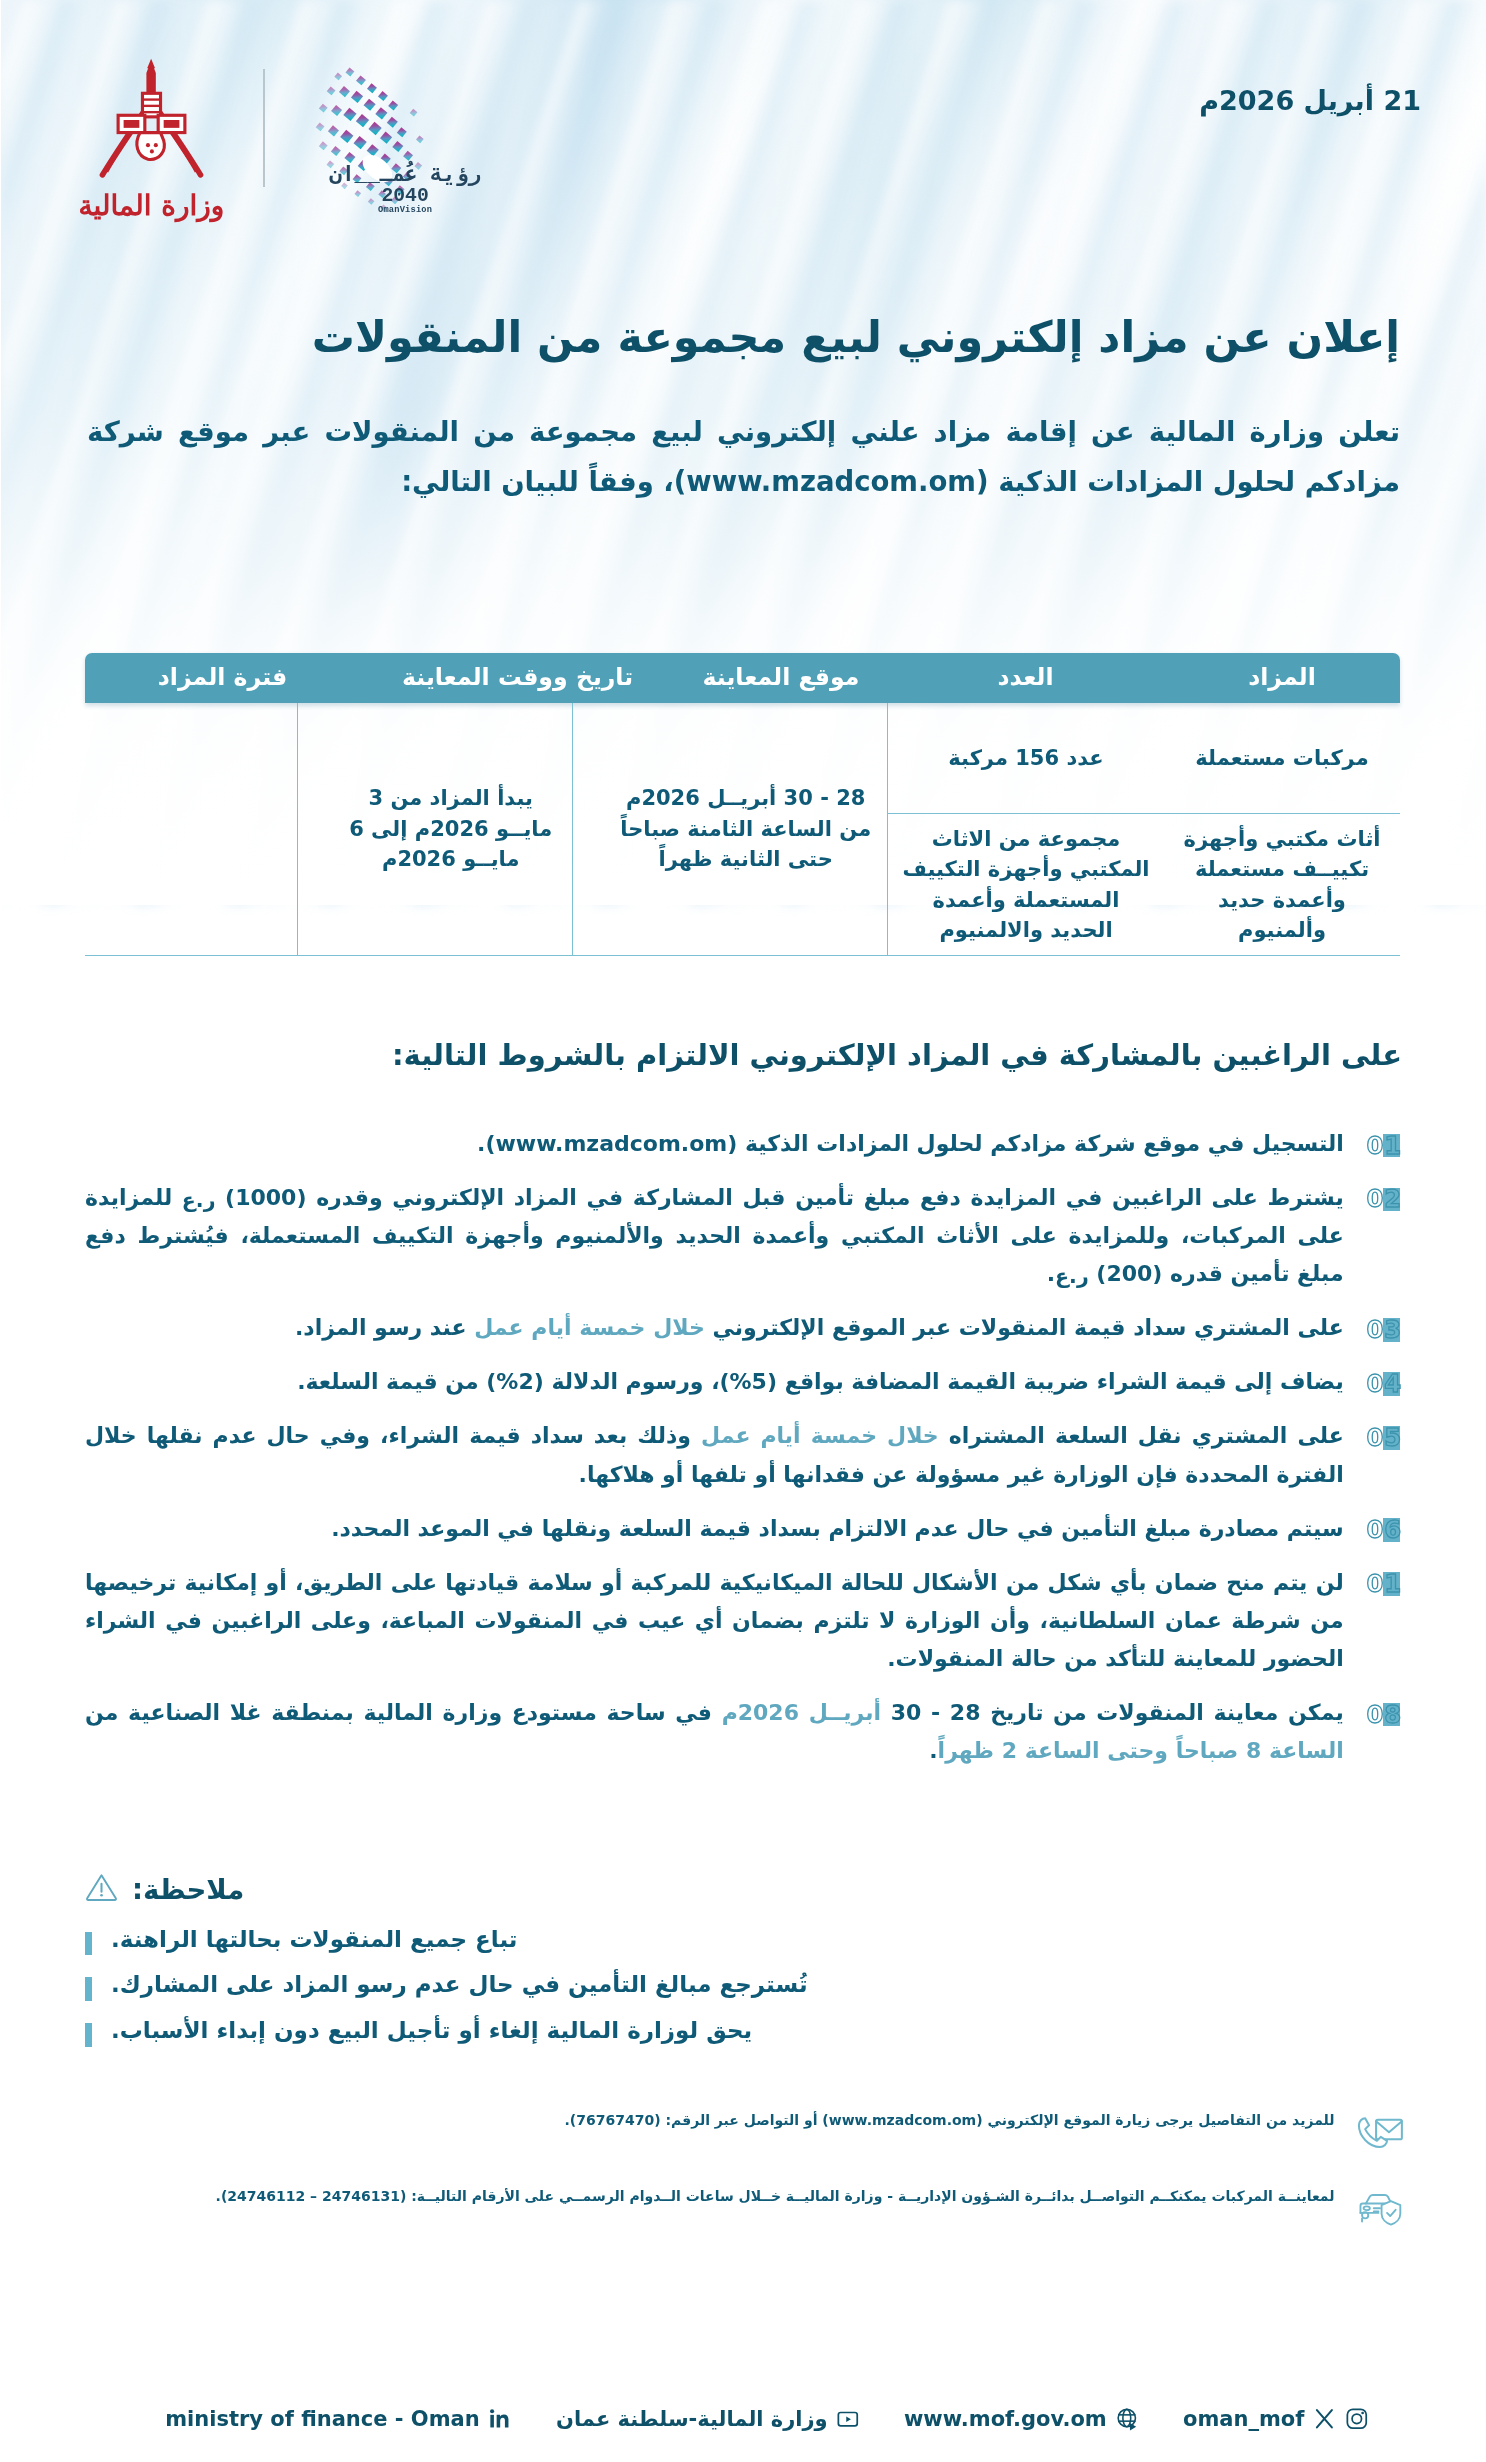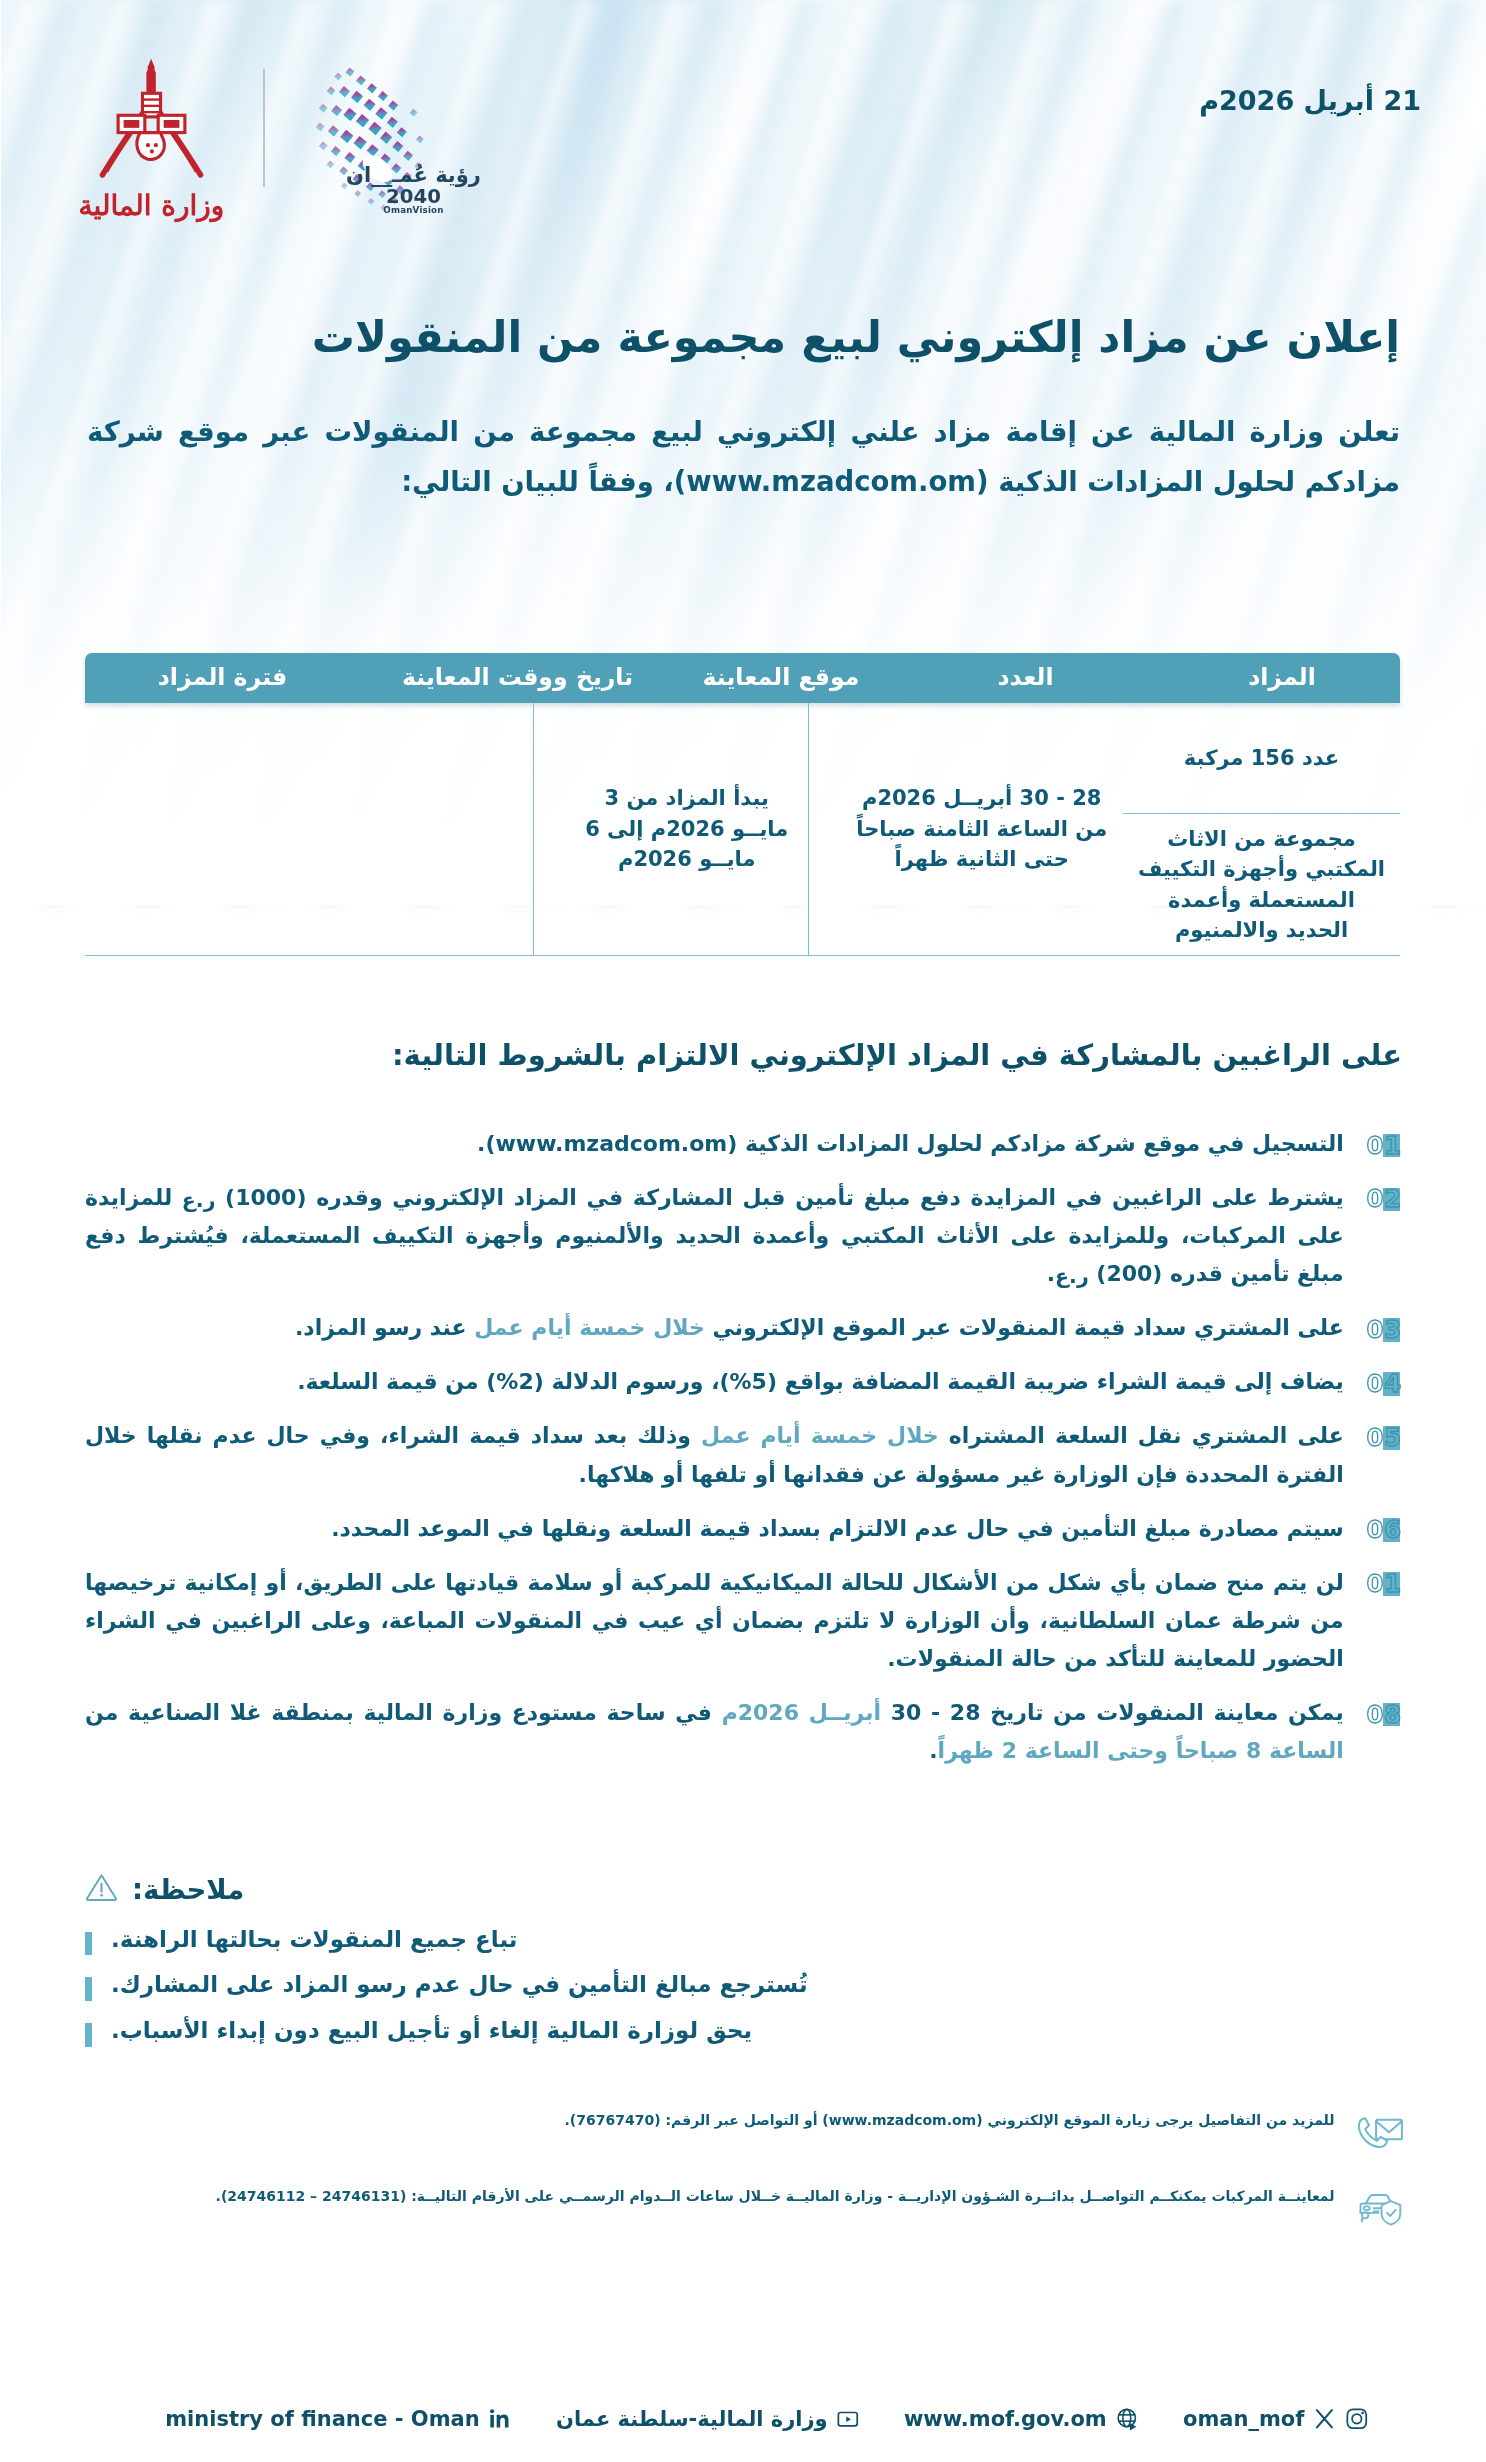--- a/index.html
+++ b/index.html
@@ -52,21 +52,21 @@
     font-size:27px; font-weight:700; color:#0d5068; letter-spacing:0.2px;
   }
   #logo-row{
     position:absolute; left:71px; top:57px;
     display:flex; align-items:center; gap:0px;
   }
   
   .vision-logo{ width:185px; height:157px; position:relative; }
   .vision-wordmark{
     position:absolute; bottom:3.1px; right:4.7px;
-    text-align:center; line-height:1;
+    text-align:center; line-height:1;font-family:Liberation Mono, monospace;
   }
   .vision-ar{ font-size:21px; font-weight:700; color:#24455e; letter-spacing:0.4px; }
   .vision-2040{ font-size:19.7px; font-weight:700; color:#24455e; margin-top:0.8px; }
   .vision-en{ font-size:8.7px; font-weight:700; color:#24455e; letter-spacing:0.2px; }
   .divider-line{
     width:1.6px; height:118px; background:#b9c6ce; margin:0 36px 23.6px 31px;
   }
   
   .mof-logo{ width:161px; height:165px; position:relative; }
   .mof-name{
@@ -331,20 +331,24 @@
 
   <div class="tbl-head">
     <div class="th c-mazad">المزاد</div>
     <div class="th c-adad">العدد</div>
     <div class="th c-mawqi">موقع المعاينة</div>
     <div class="th c-tarikh">تاريخ ووقت المعاينة</div>
     <div class="th c-fatra">فترة المزاد</div>
   </div>
 
   <div class="tbl-body">
+    <div class="col c-mazad">
+      <div class="cell r1">مركبات مستعملة</div>
+      <div class="cell r2">أثاث مكتبي وأجهزة تكييــف مستعملة وأعمدة حديد وألمنيوم</div>
+    </div>
     <div class="col c-adad">
       <div class="cell r1">عدد 156 مركبة</div>
       <div class="cell r2">مجموعة من الاثاث المكتبي وأجهزة التكييف المستعملة وأعمدة الحديد والالمنيوم</div>
     </div>
     <div class="col c-tarikh">
       <div class="cell span">28 - 30 أبريــل 2026م من الساعة الثامنة صباحاً حتى الثانية ظهراً</div>
     </div>
     <div class="col c-fatra">
       <div class="cell span">يبدأ المزاد من 3 مايــو 2026م إلى 6 مايــو 2026م</div>
     </div>

